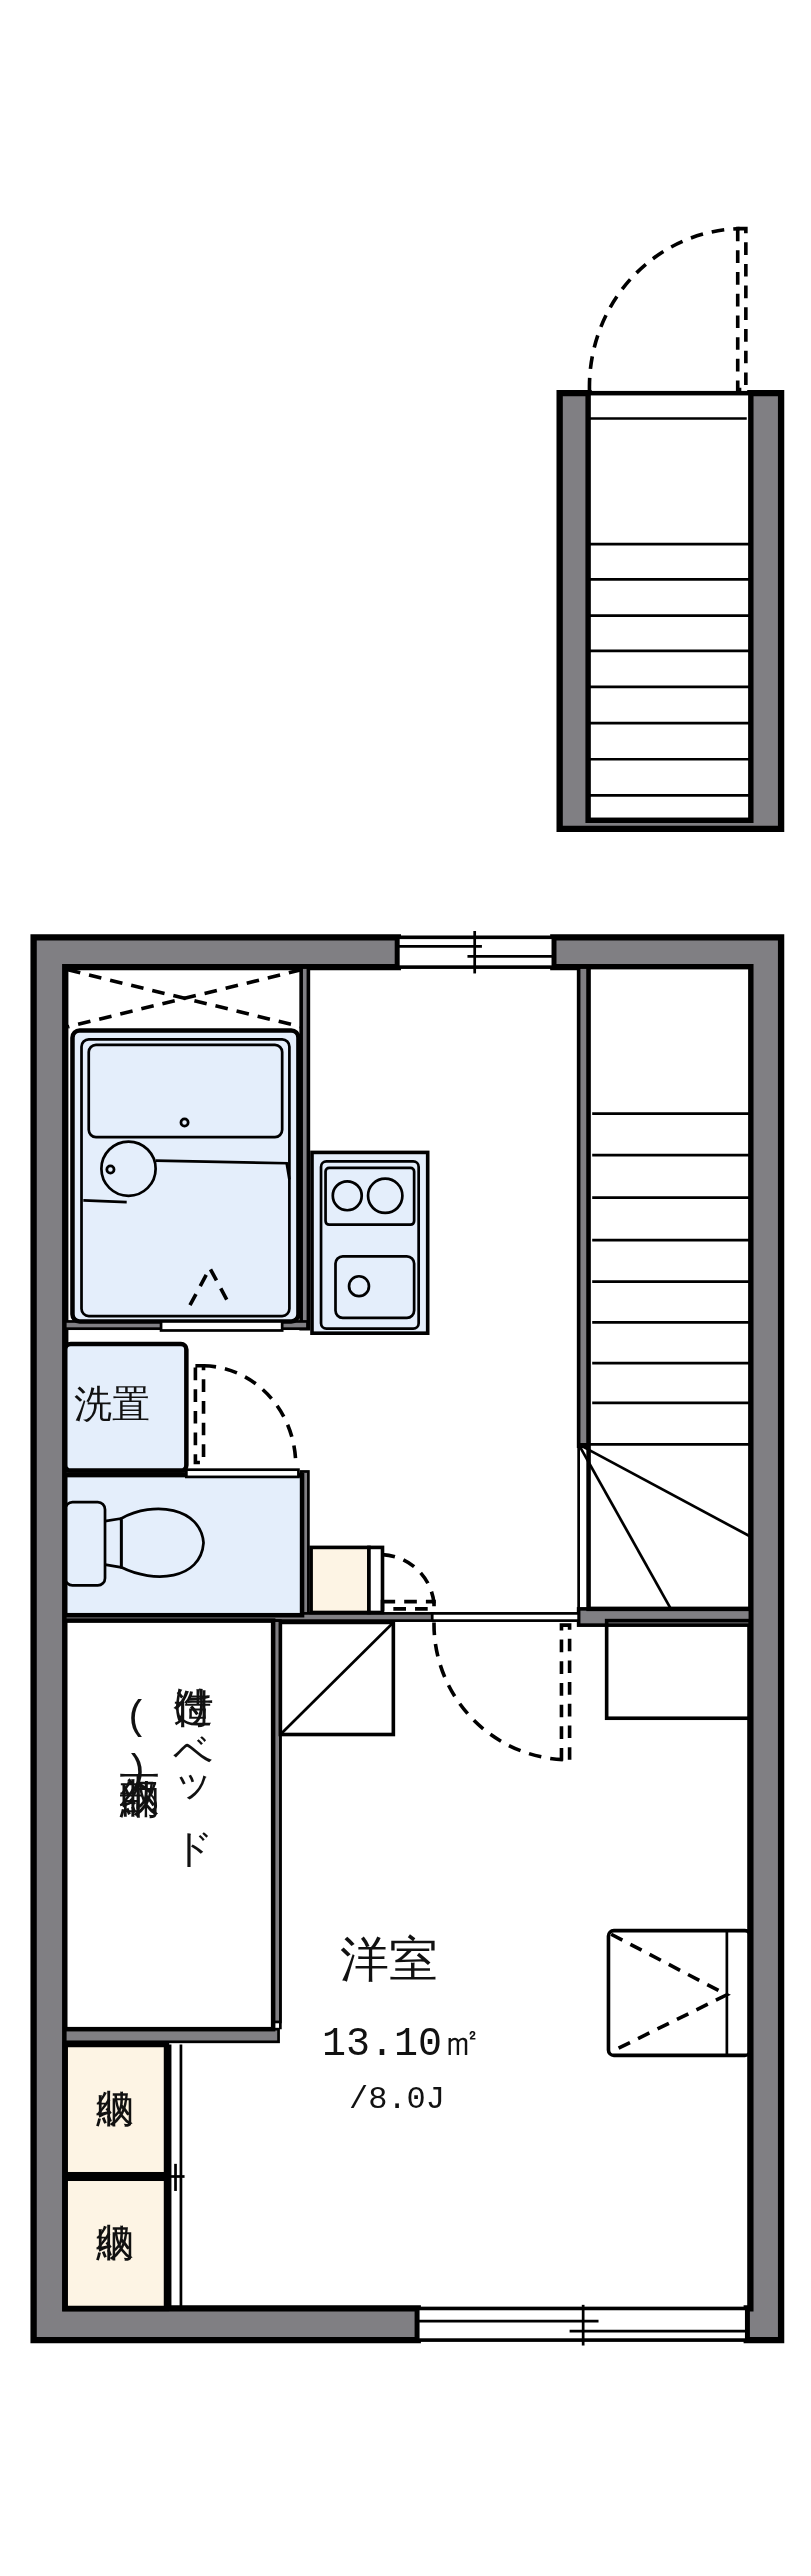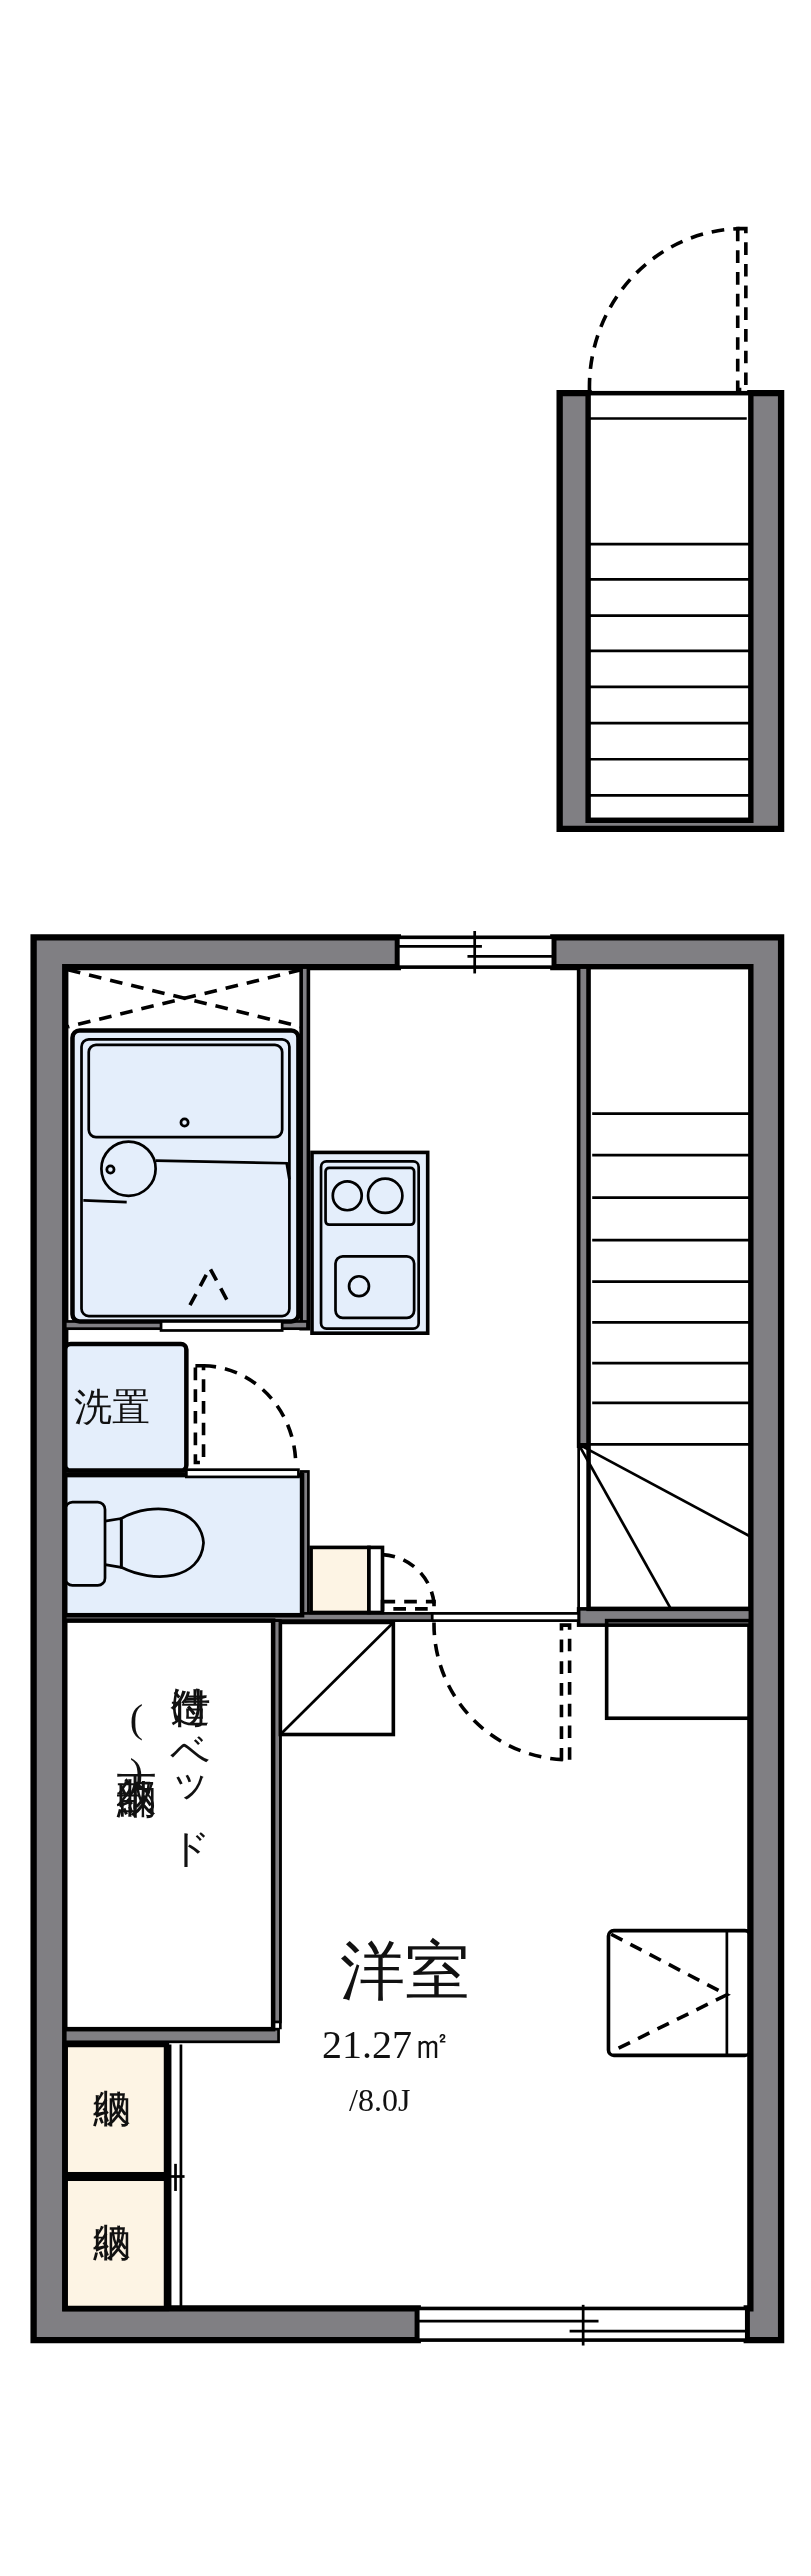--- a/index.html
+++ b/index.html
@@ -4,21 +4,21 @@
 <style>
   html, body { margin:0; padding:0; background:#ffffff; }
   body { width:812px; height:2576px; position:relative; overflow:hidden; }
   svg { position:absolute; left:0; top:0; }
   .wall { fill:#807f83; stroke:#000; stroke-width:7; }
   .line { stroke:#000; fill:none; stroke-width:5; }
   .thin { stroke:#000; fill:none; stroke-width:3; }
   .dash { stroke:#000; fill:none; stroke-width:4; stroke-dasharray:14 10; }
   .wet { fill:#e4eefb; stroke:#000; stroke-width:5; }
   .store { fill:#fdf4e4; stroke:#000; stroke-width:6; }
-  .lbl { position:absolute; font-family:Liberation Serif, serif; color:#111; line-height:1; }
+  .lbl { position:absolute; font-family:Liberation Mono, monospace; color:#111; line-height:1; }
   .vert { writing-mode:vertical-rl; text-orientation:upright; letter-spacing:1.8px; }
 </style>
 </head>
 <body>
 
 <svg width="812" height="2576" viewBox="0 0 898 2850" xmlns="http://www.w3.org/2000/svg">
 
   <g>
     <path class="wall" d="M619,435 H651 V907 H830 V435 H864 V917 H619 Z"></path>
     <rect x="651" y="435" width="179" height="472" fill="#fff" stroke="#000" stroke-width="5"></rect>
@@ -175,16 +175,16 @@
 </svg>
 
 <div class="lbl" style="left:74px; top:1388px; font-size:38px;">洗置</div>
 
 <div class="lbl vert" style="left:170px; top:1656px; font-size:40px;">造付けベッド</div>
 <div class="lbl vert" style="left:116px; top:1696px; font-size:40px;">(下部収納)</div>
 
 <div class="lbl vert" style="left:93px; top:2059px; font-size:38px;">収納</div>
 <div class="lbl vert" style="left:93px; top:2193px; font-size:38px;">収納</div>
 
-<div class="lbl" style="left:340px; top:1939px; font-size:65px;">洋室</div>
-<div class="lbl" style="left:322px; top:2025px; font-size:40px;">21.27㎡</div>
+<div class="lbl" style="left:340px; top:1939px; font-size:49px;">洋室</div>
+<div class="lbl" style="left:322px; top:2025px; font-size:40px;">13.10㎡</div>
 <div class="lbl" style="left:349px; top:2084px; font-size:32px;">/8.0J</div>
 
 
 </body></html>

